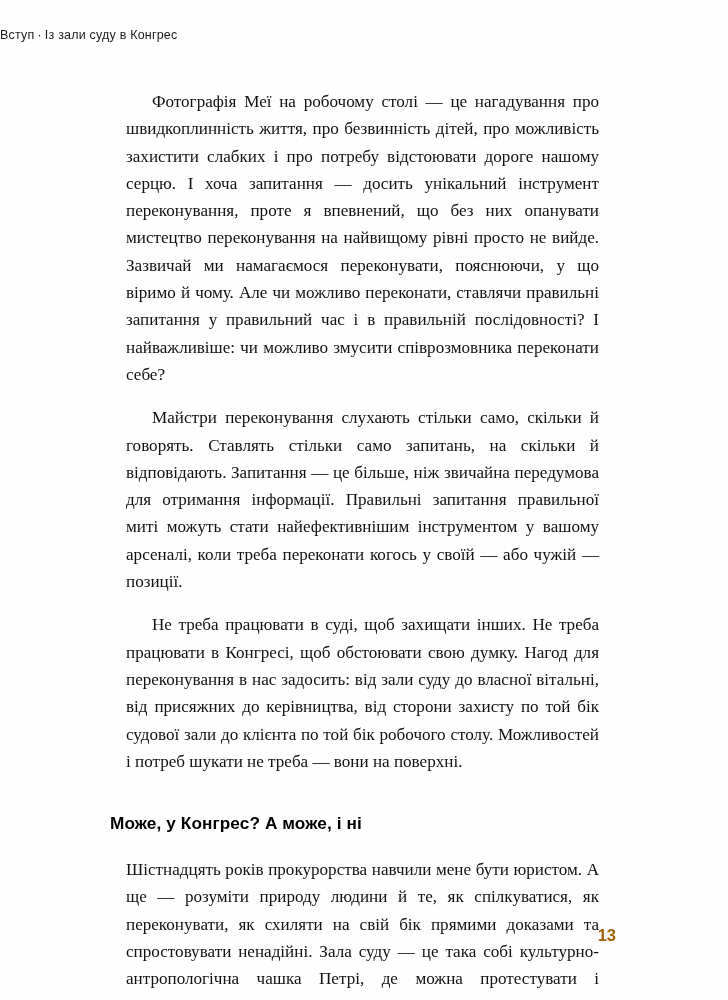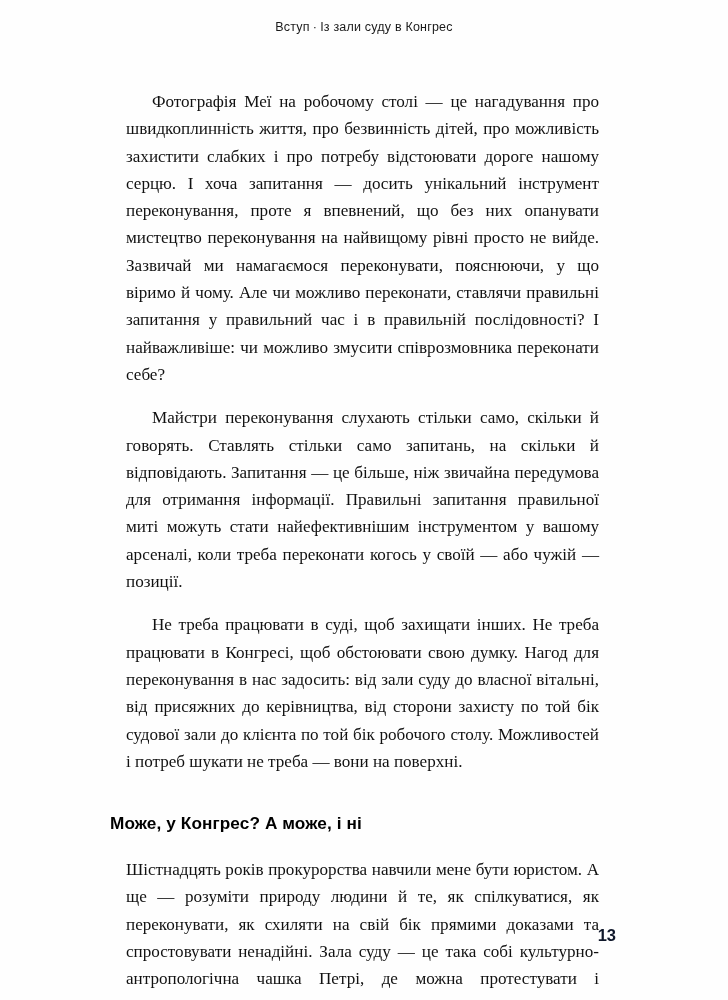--- a/index.html
+++ b/index.html
@@ -18,24 +18,23 @@
   .page {
     position: absolute;
     top: 0;
     left: 0;
     width: 728px;
     height: 1000px;
     background: #fefefe;
   }
   .running-head {
     position: absolute;
-    top: 20px;
+    top: 28px;
     left: 0;
     width: 728px;
-    text-align: center;
     font-family: "Liberation Sans", sans-serif;
     font-size: 12.5px;
     letter-spacing: 0.2px;
     color: #1a1a1a;
   }
   .running-head .sep {
     padding: 0 3px;
   }
   .content {
     position: absolute;
@@ -63,21 +62,21 @@
     color: #000000;
     letter-spacing: 0.1px;
   }
   .folio {
     position: absolute;
     bottom: 55px;
     right: 112px;
     font-family: "Liberation Sans", sans-serif;
     font-size: 16.5px;
     font-weight: bold;
-    color: #0f172a;
+    color: #a16207;
   }
 </style>
 </head>
 <body>
 
 <div class="page">
 
   <div class="running-head">
     <span>Вступ</span><span class="sep">·</span><span>Із зали суду в Конгрес</span>
   </div>

